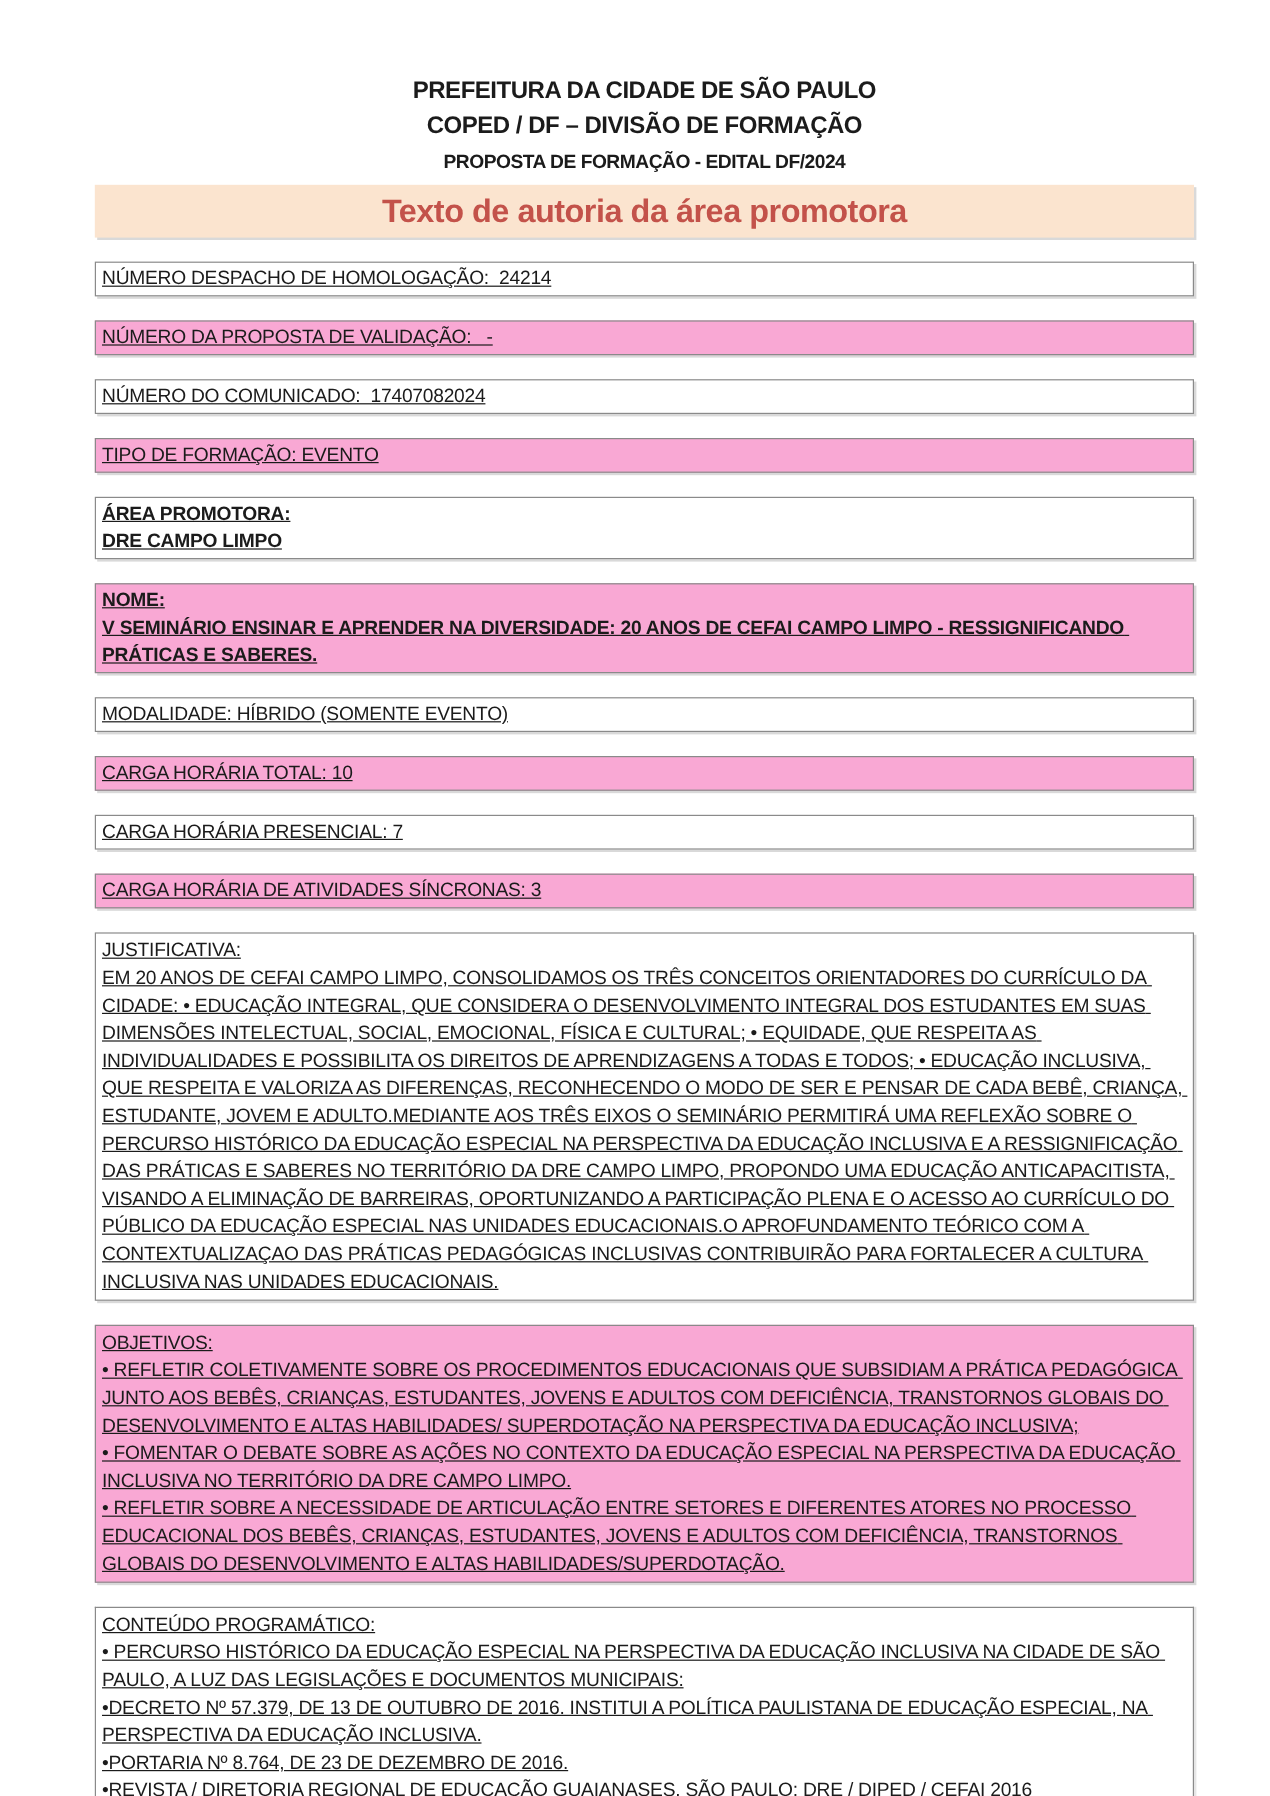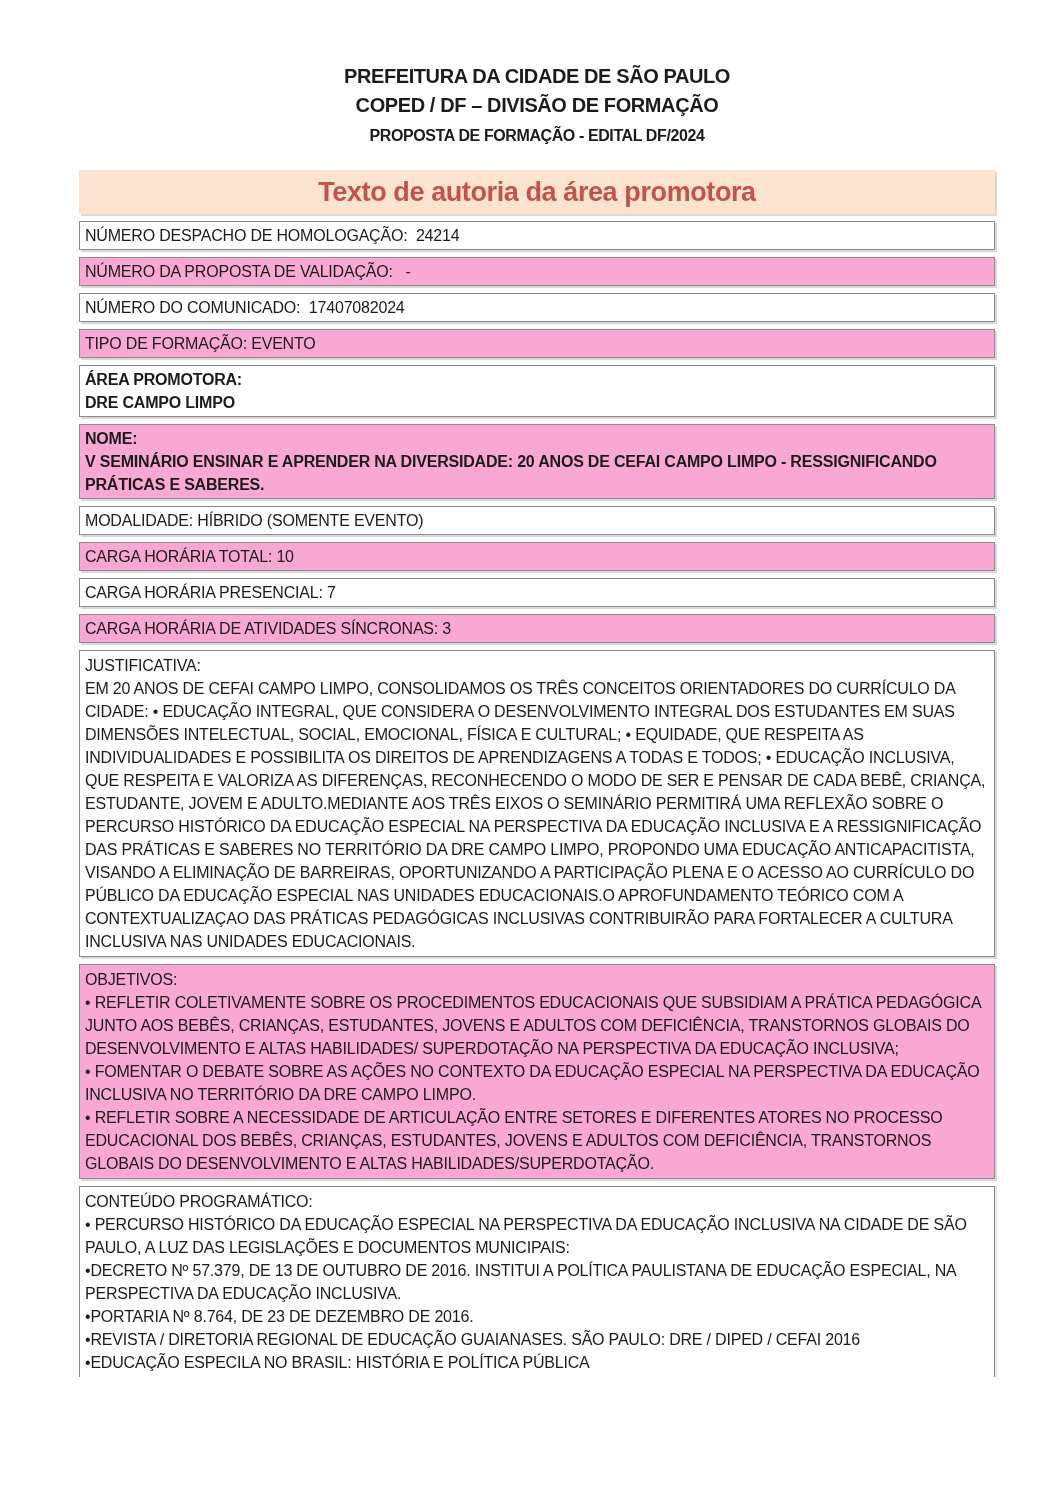--- a/index.html
+++ b/index.html
@@ -27,41 +27,42 @@
     line-height: 29px;
     text-align: center;
     letter-spacing: -0.4px;
     white-space: nowrap;
   }
   .hdr.big {
     font-size: 16px;
     line-height: 32px;
   }
   .banner {
-    margin-top: 18px;
+    margin-top: 2px;
     height: 44px;
     background: #fbe4cf;
     color: #c3524a;
     font-weight: 700;
     font-size: 27px;
     line-height: 44px;
     text-align: center;
     letter-spacing: -0.4px;
     box-shadow: 2px 2px 0 #d9d9d9;
   }
   .row {
-    margin-top: 7px;
+    margin-top: 20px;
     border: 1px solid #8a8a8a;
     background: #ffffff;
     padding: 2px 5px;
     font-size: 16px;
     line-height: 23px;
     letter-spacing: -0.2px;
     white-space: pre-wrap;
     box-shadow: 2px 2px 0 #d9d9d9;
+    text-decoration: underline;
   }
   .row.peach { background: #f9a8d4; }
   .row.bold  { font-weight: 700; }
   .row.block { padding: 3px 5px; }
   .row.last  { border-bottom: none; box-shadow: 2px 0 0 #e6e6e6; }
 </style>
 </head>
 <body>
 
 <div class="doc">

